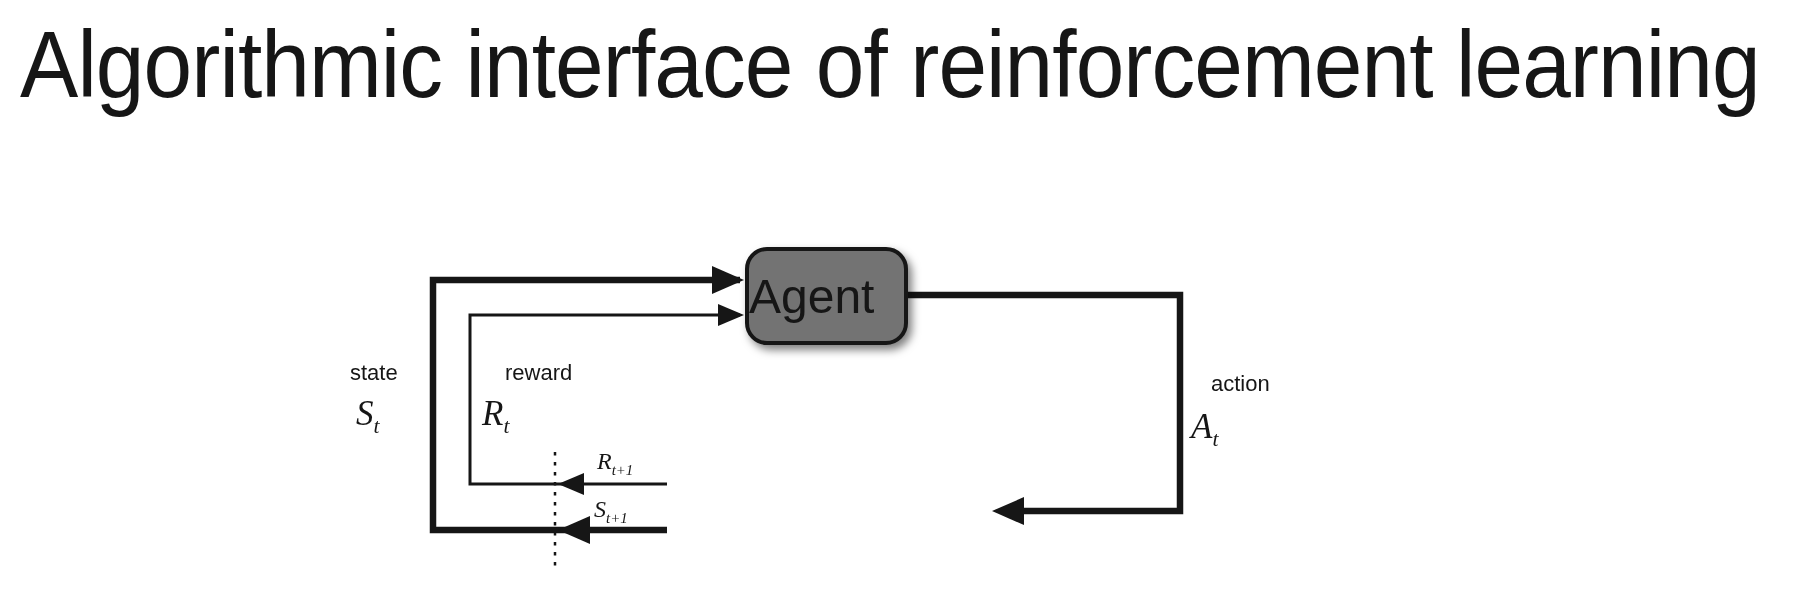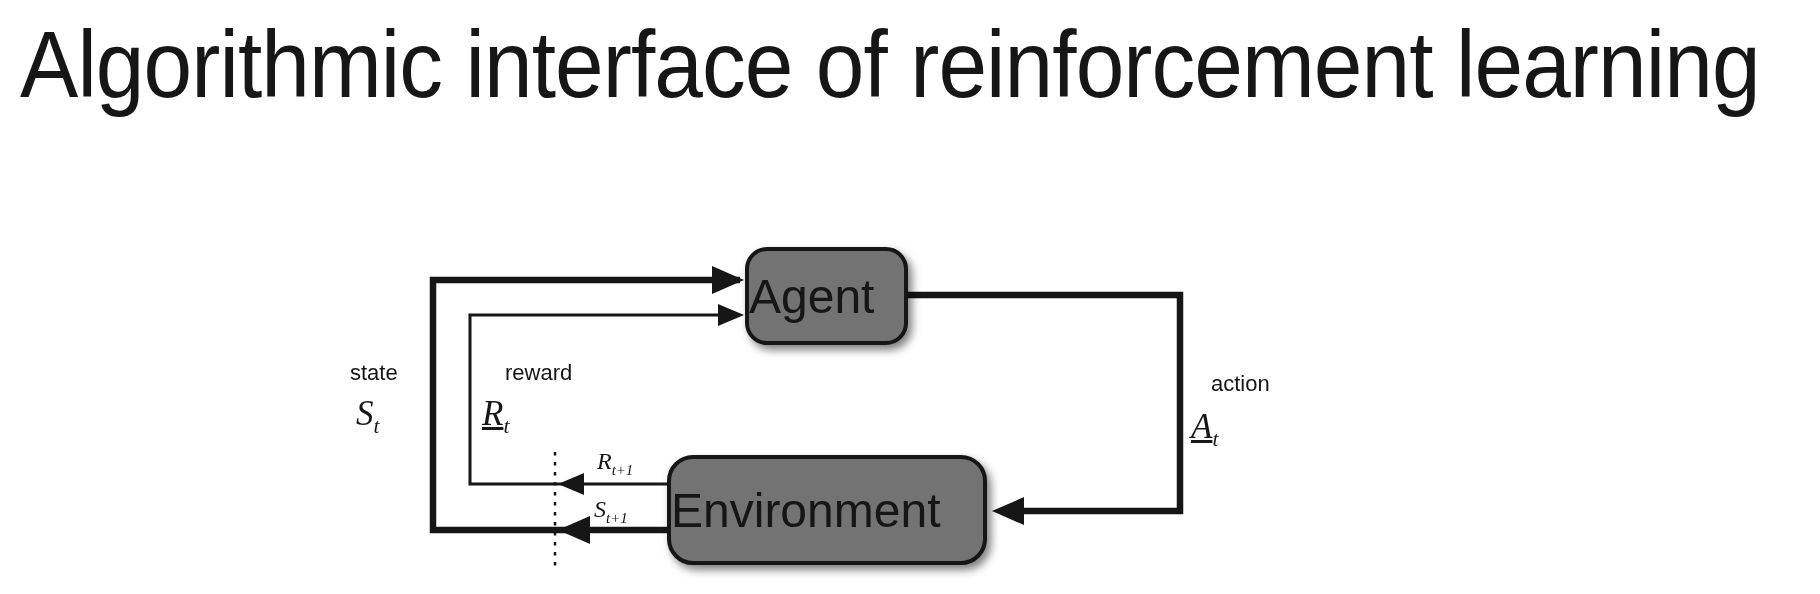--- a/index.html
+++ b/index.html
@@ -64,30 +64,27 @@
     <polygon class="head" points="558,484 584,473 584,495"></polygon>
 
     <path class="flow thick" d="M 908 295 H 1180 V 511 H 1024"></path>
     <polygon class="head" points="992,511 1024,497 1024,525"></polygon>
   </svg>
 
   <div class="node node-agent">
     <span>Agent</span>
   </div>
 
-  <div class="node node-environment">
-    <span>Environment</span>
-  </div>
 
   <div class="word-label" style="left:350px; top:362px;">state</div>
   <div class="math-label" style="left:356px; top:396px;"><span>S</span><sub>t</sub></div>
 
   <div class="word-label" style="left:505px; top:362px;">reward</div>
-  <div class="math-label" style="left:482px; top:396px;text-decoration:underline;"><span>R</span><sub>t</sub></div>
+  <div class="math-label" style="left:482px; top:396px;"><span>R</span><sub>t</sub></div>
 
   <div class="word-label" style="left:1191px; top:373px;margin-left:20px;">action</div>
-  <div class="math-label" style="left:1191px; top:409px;text-decoration:underline;"><span>A</span><sub>t</sub></div>
+  <div class="math-label" style="left:1191px; top:409px;"><span>A</span><sub>t</sub></div>
 
   <div class="math-label math-small" style="left:597px; top:449px;"><span>R</span><sub>t+1</sub></div>
 
   <div class="math-label math-small" style="left:594px; top:497px;text-align:center;"><span>S</span><sub>t+1</sub></div>
 
 </div>
 
 </body></html>

